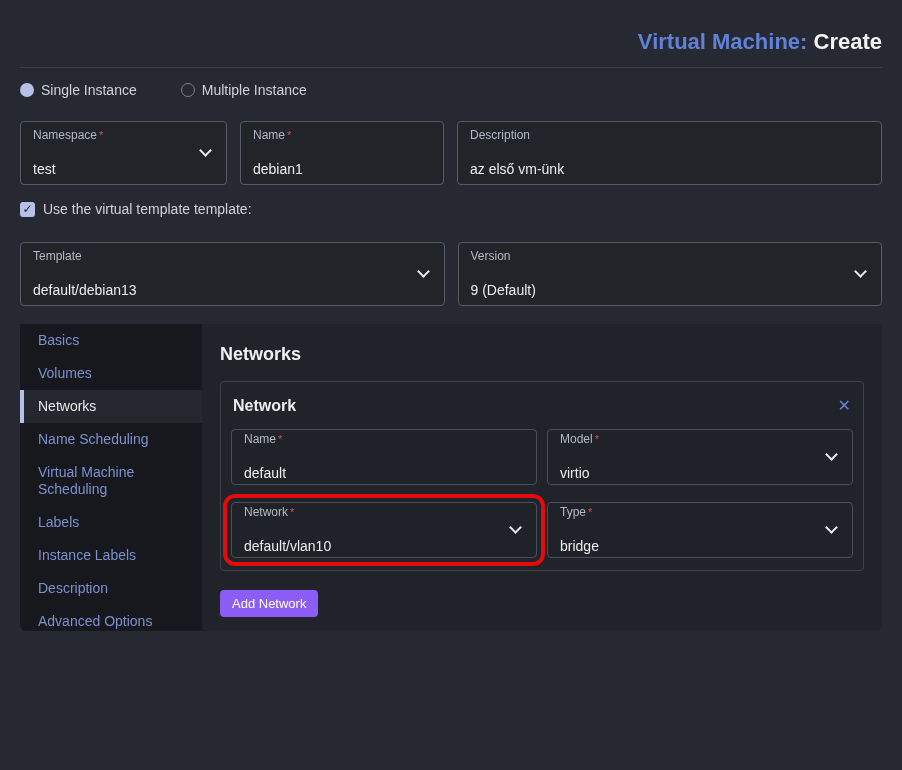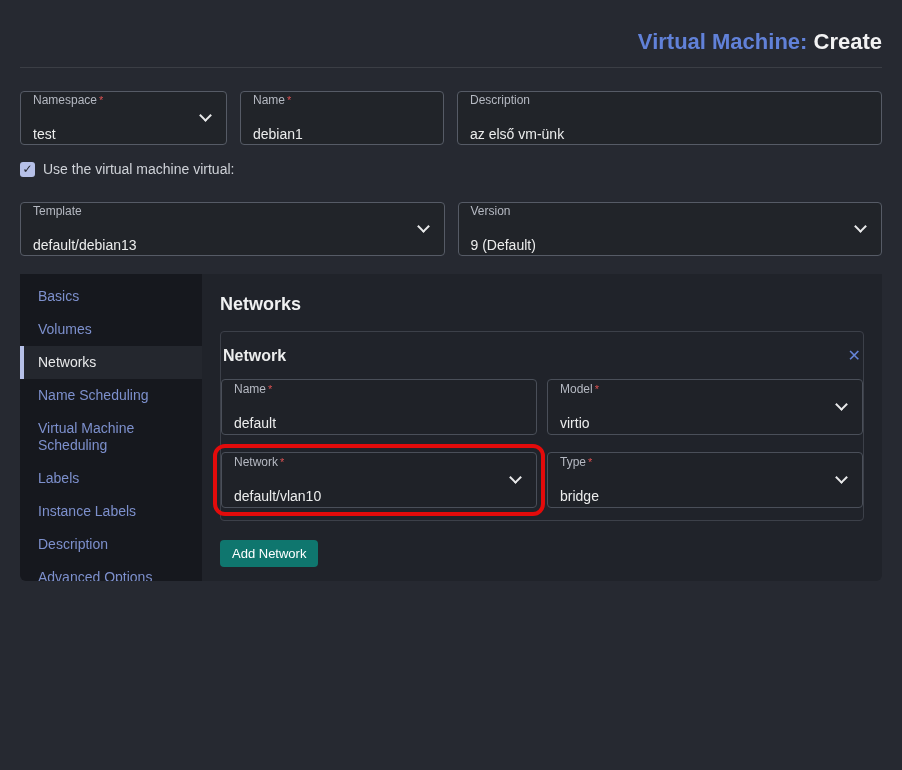--- a/index.html
+++ b/index.html
@@ -24,21 +24,21 @@
   .radio-dot { width: 14px; height: 14px; border-radius: 50%; }
   .radio-dot.on { background: #b6c0e8; }
   .radio-dot.off { border: 1px solid #7c818c; background: transparent; }
 
   
   .field {
     position: relative;
     background: #212429;
     border: 1px solid #565b66;
     border-radius: 4px;
-    height: 54px;
+    height: 64px;
     padding: 8px 12px;
     display: flex; flex-direction: column; justify-content: center;
   }
   .field .flabel { font-size: 12px; color: #b5b9c2; line-height: 15px; }
   .field .fvalue { font-size: 14px; color: #eceded; line-height: 18px; margin-top: 17px; }
   .req { color: #d95151; margin-left: 2px; font-size: 11px; }
   .chev {
     position: absolute; right: 16px; top: 50%;
     width: 9px; height: 9px; margin-top: -7px;
     border-right: 2px solid #e8e9ea; border-bottom: 2px solid #e8e9ea;
@@ -56,80 +56,90 @@
   .check-row { margin-top: 16px; display: flex; align-items: center; gap: 8px; cursor: pointer; }
   .checkbox {
     width: 15px; height: 15px; border-radius: 3px; background: #b6c0e8;
     color: #1e2127; font-size: 12px; font-weight: 700;
     display: flex; align-items: center; justify-content: center; line-height: 1;
   }
   .check-label { font-size: 14px; color: #cfd2d8; }
 
   
   .tab-wrap { margin-top: 18px; display: flex; height: 307px; border-radius: 0 0 6px 6px; overflow: hidden; }
-  .sidebar { width: 182px; background: #16181e; padding-top: 6px; flex-shrink: 0; }
+  .sidebar { width: 182px; background: #16181e; flex-shrink: 0; }
   .tab {
     padding: 8px 14px 8px 18px; font-size: 14px; line-height: 17px;
     color: #7d90cd; cursor: pointer;
   }
   .tab.active {
     background: #24272e; color: #e8e9ea;
     border-left: 4px solid #b6c0e8; padding-left: 14px;
   }
   .content { flex: 1; background: #20232a; padding: 14px 18px; }
   .content h2 { font-size: 18px; font-weight: 600; color: #f0f1f2; margin: 6px 0 16px 0; }
 
   
-  .card { border: 1px solid #3c4049; border-radius: 4px; padding: 12px 0; }
+  .card { border: 1px solid #3c4049; border-radius: 4px; padding: 12px 10px; }
   .card-head { display: flex; justify-content: space-between; align-items: center; padding: 2px 2px 0 2px; margin-bottom: 14px; }
   .card-title { font-size: 16px; font-weight: 600; color: #eceded; }
   .close-x { color: #6583d6; font-size: 16px; font-weight: 700; cursor: pointer; }
   .card-grid { display: grid; grid-template-columns: 1fr 1fr; column-gap: 10px; row-gap: 17px; }
   .card .field { background: #1f2228; border-color: #4a4f59; height: 56px; }
   .hl-red { outline: 4px solid #e30b0b; outline-offset: 4px; }
 
   .add-btn {
     margin-top: 19px; display: inline-block;
-    background: #0f766e; color: #ffffff; font-size: 13px;
+    background: #8b5cf6; color: #ffffff; font-size: 13px;
     padding: 6px 12px; border: none; border-radius: 4px; cursor: pointer;
     font-family: "Liberation Sans", sans-serif;
   }
 </style>
 </head>
 <body>
 
 <div class="page">
 
   <h1 class="page-title">
     <span class="accent">Virtual Machine:</span>
     <span class="action">Create</span>
   </h1>
 
   <div class="divider"></div>
 
+  <div class="radio-row">
+    <div class="radio-opt">
+      <span class="radio-dot on"></span>
+      <span>Single Instance</span>
+    </div>
+    <div class="radio-opt">
+      <span class="radio-dot off"></span>
+      <span>Multiple Instance</span>
+    </div>
+  </div>
 
   <div class="row1">
     <div class="field f-namespace">
       <span class="flabel"><span>Namespace</span><span class="req">*</span></span>
       <span class="fvalue">test</span>
       <span class="chev"></span>
     </div>
     <div class="field f-name">
       <span class="flabel"><span>Name</span><span class="req">*</span></span>
       <span class="fvalue">debian1</span>
     </div>
     <div class="field f-desc">
       <span class="flabel">Description</span>
       <span class="fvalue">az első vm-ünk</span>
     </div>
   </div>
 
   <div class="check-row">
     <span class="checkbox">✓</span>
-    <span class="check-label">Use the virtual machine virtual:</span>
+    <span class="check-label">Use the virtual template template:</span>
   </div>
 
   <div class="row2">
     <div class="field">
       <span class="flabel">Template</span>
       <span class="fvalue">default/debian13</span>
       <span class="chev"></span>
     </div>
     <div class="field">
       <span class="flabel">Version</span>

